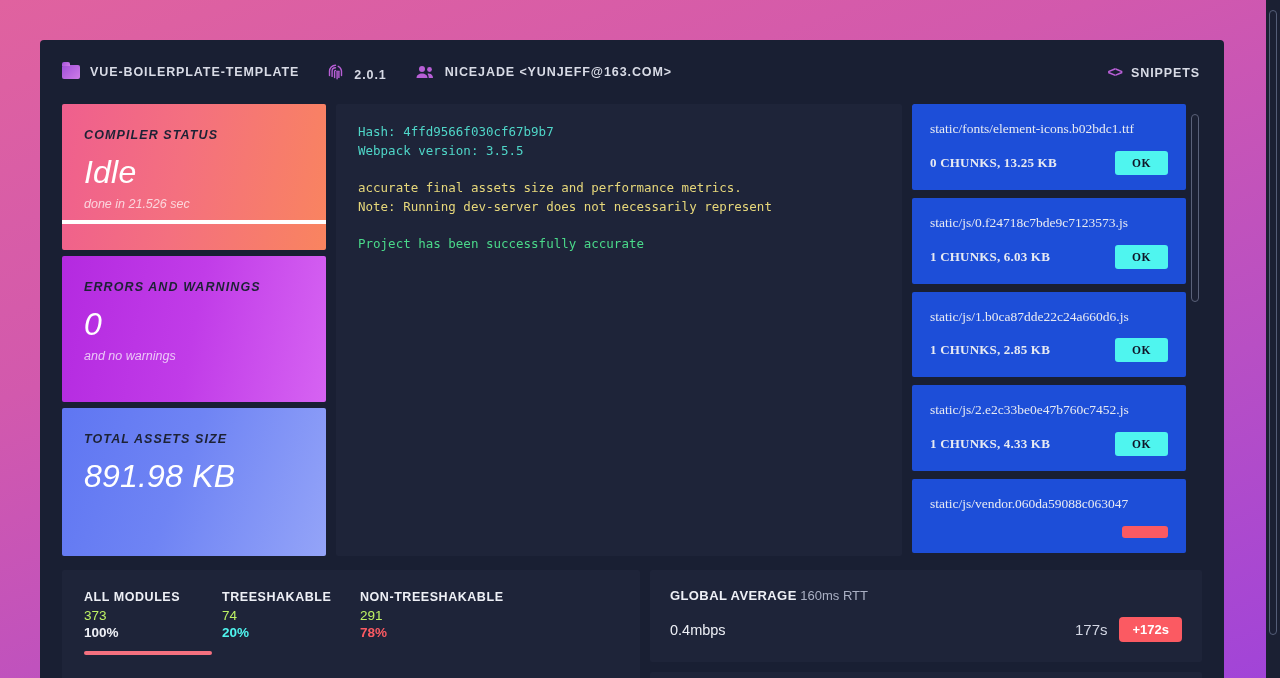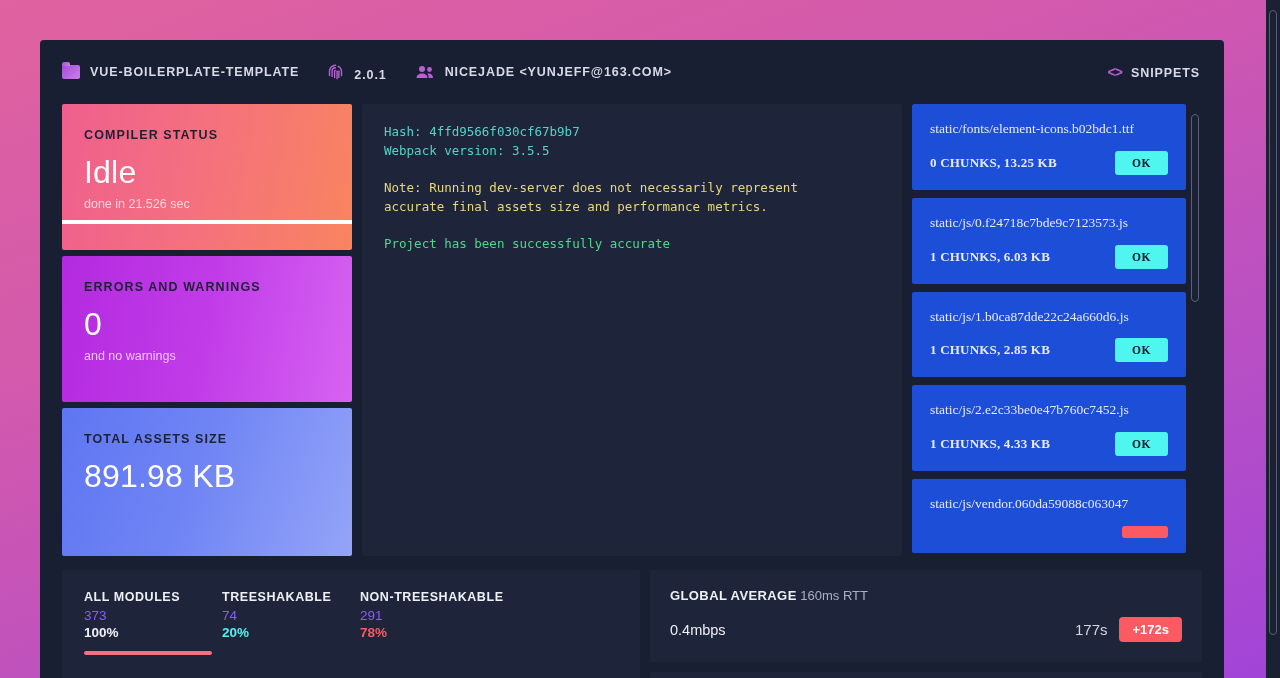--- a/index.html
+++ b/index.html
@@ -85,24 +85,25 @@
   
   #main-row {
     display: flex;
     padding: 0 22px;
     gap: 10px;
     height: 452px;
   }
 
   
   #stat-col {
-    width: 290px;
+    width: 264px;
     display: flex;
     flex-direction: column;
     gap: 6px;
+    font-style: italic;
   }
   .stat-card {
     position: relative;
     overflow: hidden;
     border-radius: 2px;
     padding: 24px 22px 0 22px;
   }
   .stat-card.compiler {
     height: 146px;
     background: linear-gradient(100deg, #ef5f8e 0%, #f4707f 45%, #f9845f 100%);
@@ -245,21 +246,21 @@
   .mod-cell.wide { width: 180px; }
   .mod-title {
     font-size: 12.5px;
     font-weight: bold;
     letter-spacing: 0.55px;
     color: #eef0f6;
   }
   .mod-count {
     margin-top: 4px;
     font-size: 13.5px;
-    color: #8b5cf6;
+    color: #bef264;
   }
   .mod-pct {
     margin-top: 2px;
     font-size: 13.5px;
     font-weight: bold;
   }
   .pct-white { color: #eef0f6; }
   .pct-cyan  { color: #4ff5ef; }
   .pct-red   { color: #fb5a62; }
   .mod-bar {
@@ -382,22 +383,22 @@
         <div class="stat-title">TOTAL ASSETS SIZE</div>
         <div class="stat-value">891.98 KB</div>
       </div>
     </div>
 
     <div id="console">
       <div id="console-lines">
           <div class="log-line log-cyan">Hash: 4ffd9566f030cf67b9b7</div>
           <div class="log-line log-cyan">Webpack version: 3.5.5</div>
           <div class="log-blank"></div>
+          <div class="log-line log-yellow">accurate final assets size and performance metrics.</div>
           <div class="log-line log-yellow">Note: Running dev-server does not necessarily represent</div>
-          <div class="log-line log-yellow">accurate final assets size and performance metrics.</div>
           <div class="log-blank"></div>
           <div class="log-line log-green">Project has been successfully accurate</div>
         </div>
     </div>
 
     <div id="assets-panel">
       <div id="assets-scroll">
           <div class="asset-card">
             <div class="asset-name wrap">static/fonts/element-icons.b02bdc1.ttf</div>
             <div class="asset-row">

